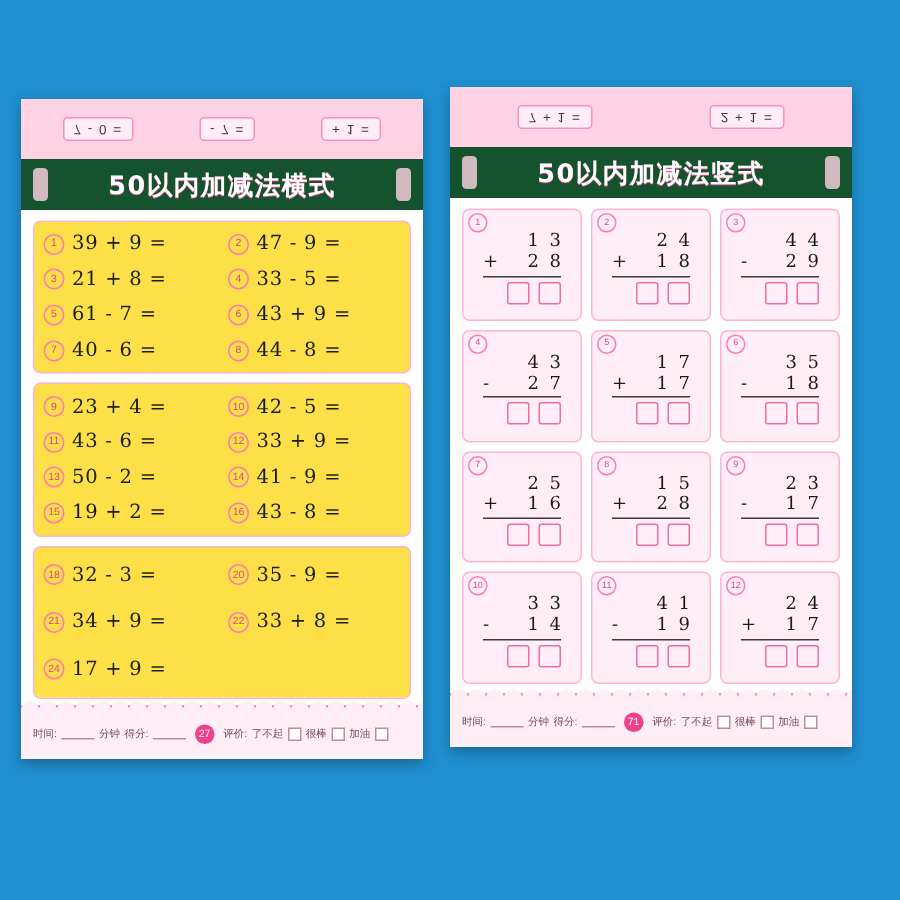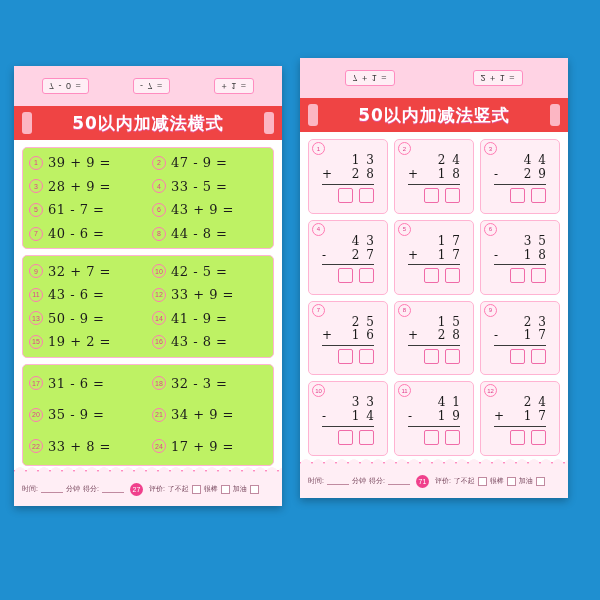--- a/index.html
+++ b/index.html
@@ -67,21 +67,21 @@
     font-size: 9px;
     color: #3a3a3a;
     padding: 2px 6px;
     letter-spacing: 1px;
   }
 
   .title-band {
     position: relative;
     margin-top: 40px;
     height: 34px;
-    background: #ef4444;
+    background: #14532d;
     display: flex;
     align-items: center;
     justify-content: center;
   }
   .title-band::before,
   .title-band::after {
     content: "";
     position: absolute;
     top: 6px;
     width: 10px;
@@ -104,21 +104,21 @@
   .sheet-body {
     flex: 1;
     padding: 7px 8px 0 8px;
     display: flex;
     flex-direction: column;
     gap: 6px;
   }
 
   
   .hgroup {
-    background: #bef264;
+    background: #fde047;
     border: 1px solid #ffb3d2;
     border-radius: 5px;
     padding: 4px 4px;
     display: grid;
     grid-template-columns: 1fr 1fr;
     column-gap: 4px;
     row-gap: 2px;
     flex: 1;
   }
   .hitem {
@@ -289,21 +289,21 @@
         <div class="hitem">
           <span class="hnum">1</span>
           <span class="hexpr">39 + 9 =</span>
         </div>
         <div class="hitem">
           <span class="hnum">2</span>
           <span class="hexpr">47 - 9 =</span>
         </div>
         <div class="hitem">
           <span class="hnum">3</span>
-          <span class="hexpr">28 + 9 =</span>
+          <span class="hexpr">21 + 8 =</span>
         </div>
         <div class="hitem">
           <span class="hnum">4</span>
           <span class="hexpr">33 - 5 =</span>
         </div>
         <div class="hitem">
           <span class="hnum">5</span>
           <span class="hexpr">61 - 7 =</span>
         </div>
         <div class="hitem">
@@ -316,57 +316,53 @@
         </div>
         <div class="hitem">
           <span class="hnum">8</span>
           <span class="hexpr">44 - 8 =</span>
         </div>
       </div>
 
       <div class="hgroup">
         <div class="hitem">
           <span class="hnum">9</span>
-          <span class="hexpr">32 + 7 =</span>
+          <span class="hexpr">23 + 4 =</span>
         </div>
         <div class="hitem">
           <span class="hnum">10</span>
           <span class="hexpr">42 - 5 =</span>
         </div>
         <div class="hitem">
           <span class="hnum">11</span>
           <span class="hexpr">43 - 6 =</span>
         </div>
         <div class="hitem">
           <span class="hnum">12</span>
           <span class="hexpr">33 + 9 =</span>
         </div>
         <div class="hitem">
           <span class="hnum">13</span>
-          <span class="hexpr">50 - 9 =</span>
+          <span class="hexpr">50 - 2 =</span>
         </div>
         <div class="hitem">
           <span class="hnum">14</span>
           <span class="hexpr">41 - 9 =</span>
         </div>
         <div class="hitem">
           <span class="hnum">15</span>
           <span class="hexpr">19 + 2 =</span>
         </div>
         <div class="hitem">
           <span class="hnum">16</span>
           <span class="hexpr">43 - 8 =</span>
         </div>
       </div>
 
       <div class="hgroup">
-        <div class="hitem">
-          <span class="hnum">17</span>
-          <span class="hexpr">31 - 6 =</span>
-        </div>
         <div class="hitem">
           <span class="hnum">18</span>
           <span class="hexpr">32 - 3 =</span>
         </div>
         <div class="hitem">
           <span class="hnum">20</span>
           <span class="hexpr">35 - 9 =</span>
         </div>
         <div class="hitem">
           <span class="hnum">21</span>

